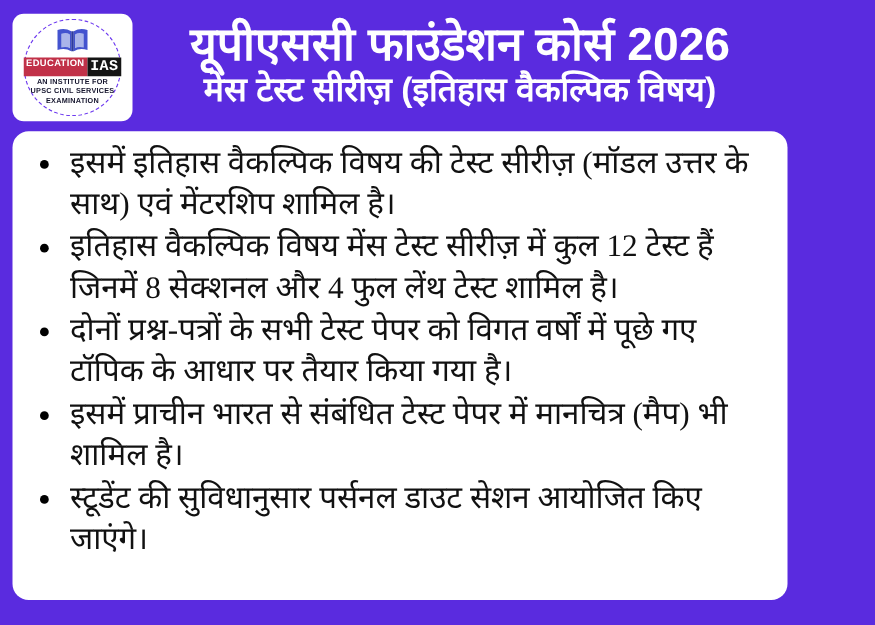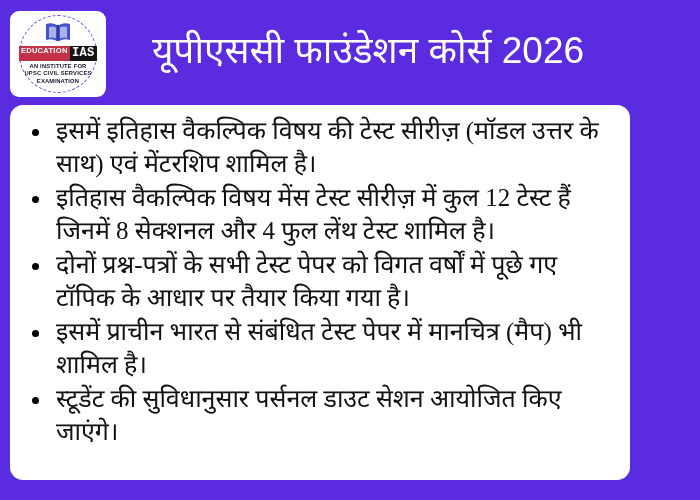--- a/index.html
+++ b/index.html
@@ -49,21 +49,21 @@
     background:var(--logo-black);color:#fff;
     font-size:12px;font-weight:bold;letter-spacing:.3px;
     padding:1.5px 2.5px;line-height:1;font-family:Liberation Mono, monospace;
   }
   .logo-tagline{
     font-size:5.8px;font-weight:bold;color:#16162e;
     text-align:center;line-height:1.3;letter-spacing:.2px;
   }
   .header-text{flex:1 1 auto;text-align:center;color:var(--title-color);margin-top:-2px;}
   .title{
-    font-size:37px;font-weight:normal;line-height:1.15;
+    font-size:37px;font-weight:bold;line-height:1.15;
     letter-spacing:0;
   }
   .subtitle{
     font-size:27px;font-weight:bold;line-height:1.1;margin-top:1px;
   }
 
   
   .card{
     position:absolute;left:10px;right:10px;top:105px;bottom:20px;
     background:var(--card-bg);border-radius:13px;
@@ -103,20 +103,21 @@
         <div class="logo-tagline">
           <div>AN INSTITUTE FOR</div>
           <div>UPSC CIVIL SERVICES</div>
           <div>EXAMINATION</div>
         </div>
       </div>
     </div>
 
     <div class="header-text">
       <div class="title">यूपीएससी फाउंडेशन कोर्स 2026</div>
+      <div class="subtitle">मेंस टेस्ट सीरीज़ (इतिहास वैकल्पिक विषय)</div>
     </div>
 
   </div>
 
   <div class="card">
     <ul class="features">
       <li>इसमें इतिहास वैकल्पिक विषय की टेस्ट सीरीज़ (मॉडल उत्तर के साथ) एवं मेंटरशिप शामिल है।</li>
       <li>इतिहास वैकल्पिक विषय मेंस टेस्ट सीरीज़ में कुल 12 टेस्ट हैं जिनमें 8 सेक्शनल और 4 फुल लेंथ टेस्ट शामिल है।</li>
       <li>दोनों प्रश्न-पत्रों के सभी टेस्ट पेपर को विगत वर्षों में पूछे गए टॉपिक के आधार पर तैयार किया गया है।</li>
       <li>इसमें प्राचीन भारत से संबंधित टेस्ट पेपर में मानचित्र (मैप) भी शामिल है।</li>

